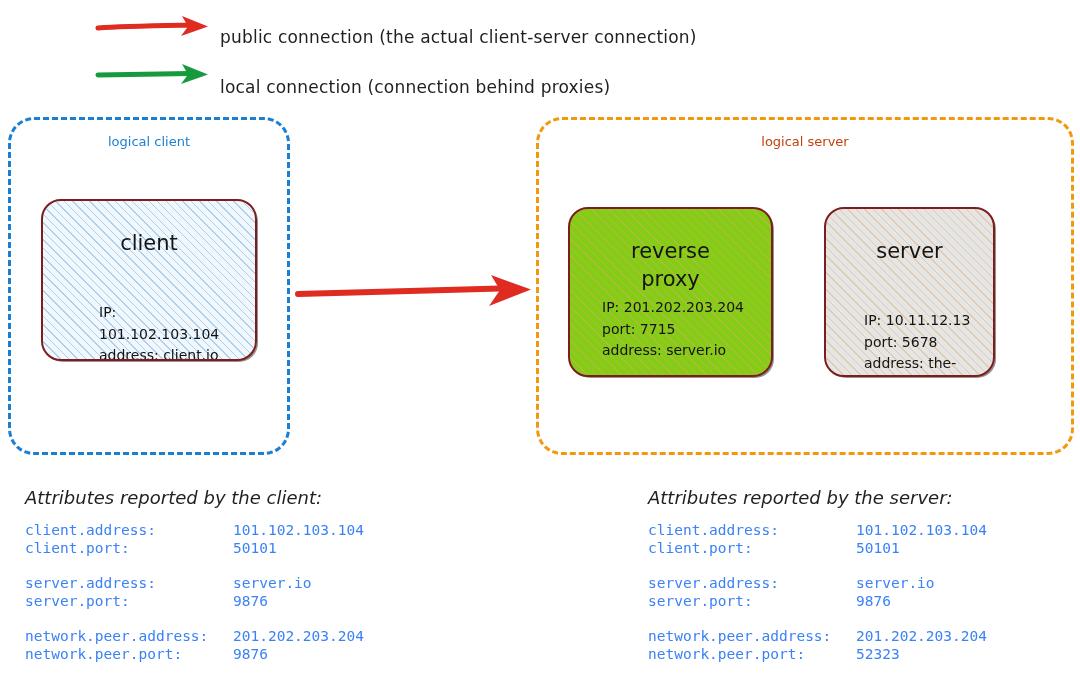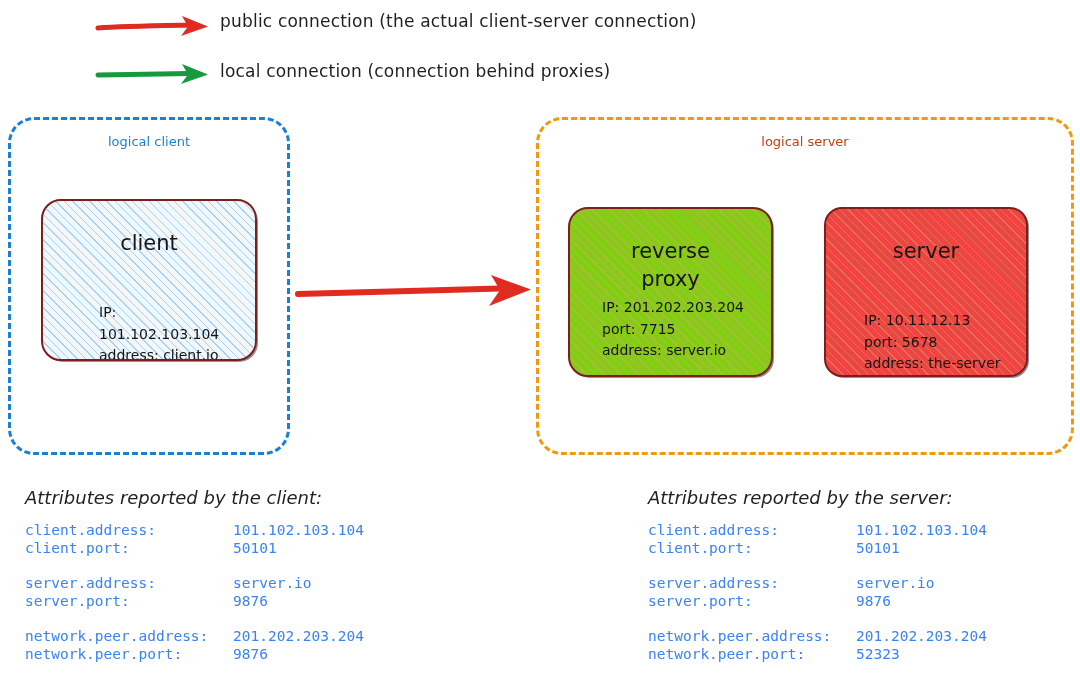--- a/index.html
+++ b/index.html
@@ -22,20 +22,21 @@
 
   
   .legend-row { position: absolute; }
   .legend-label {
     position: absolute;
     font-family: "DejaVu Sans", sans-serif;
     font-size: 17px;
     color: #1f1f1f;
     letter-spacing: 0.2px;
     white-space: nowrap;
+    margin-top: 16px;
   }
   #legend-public-label { left: 220px; top: 11px; }
   #legend-local-label  { left: 220px; top: 61px; }
 
   .arrow-svg { position: absolute; overflow: visible; }
 
   
   .logical-group {
     position: absolute;
     border-style: dashed;
@@ -105,23 +106,22 @@
   }
 
   
   #reverse-proxy-box {
     left: 568px; top: 207px;
     width: 205px; height: 170px;
     background: #84cc16;
   }
   #server-box {
     left: 824px; top: 207px;
-    width: 204px; height: 170px;
-    background: #ef4444;
-    border-radius: 18px;
+    width: 171px; height: 170px;
+    background: #e5e5e5;
   }
   #reverse-proxy-box::before,
   #server-box::before {
     background-image: repeating-linear-gradient(
       45deg,
       rgba(222,170,100,0.45) 0px,
       rgba(222,170,100,0.45) 1px,
       rgba(255,255,255,0) 1px,
       rgba(255,255,255,0) 6px);
   }

